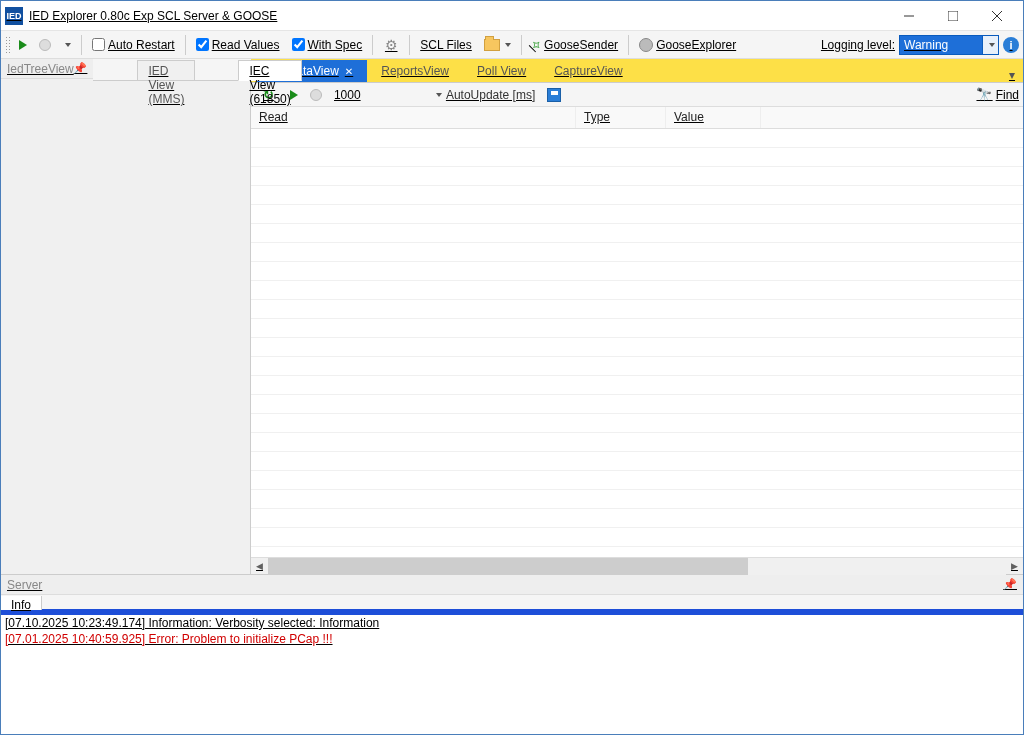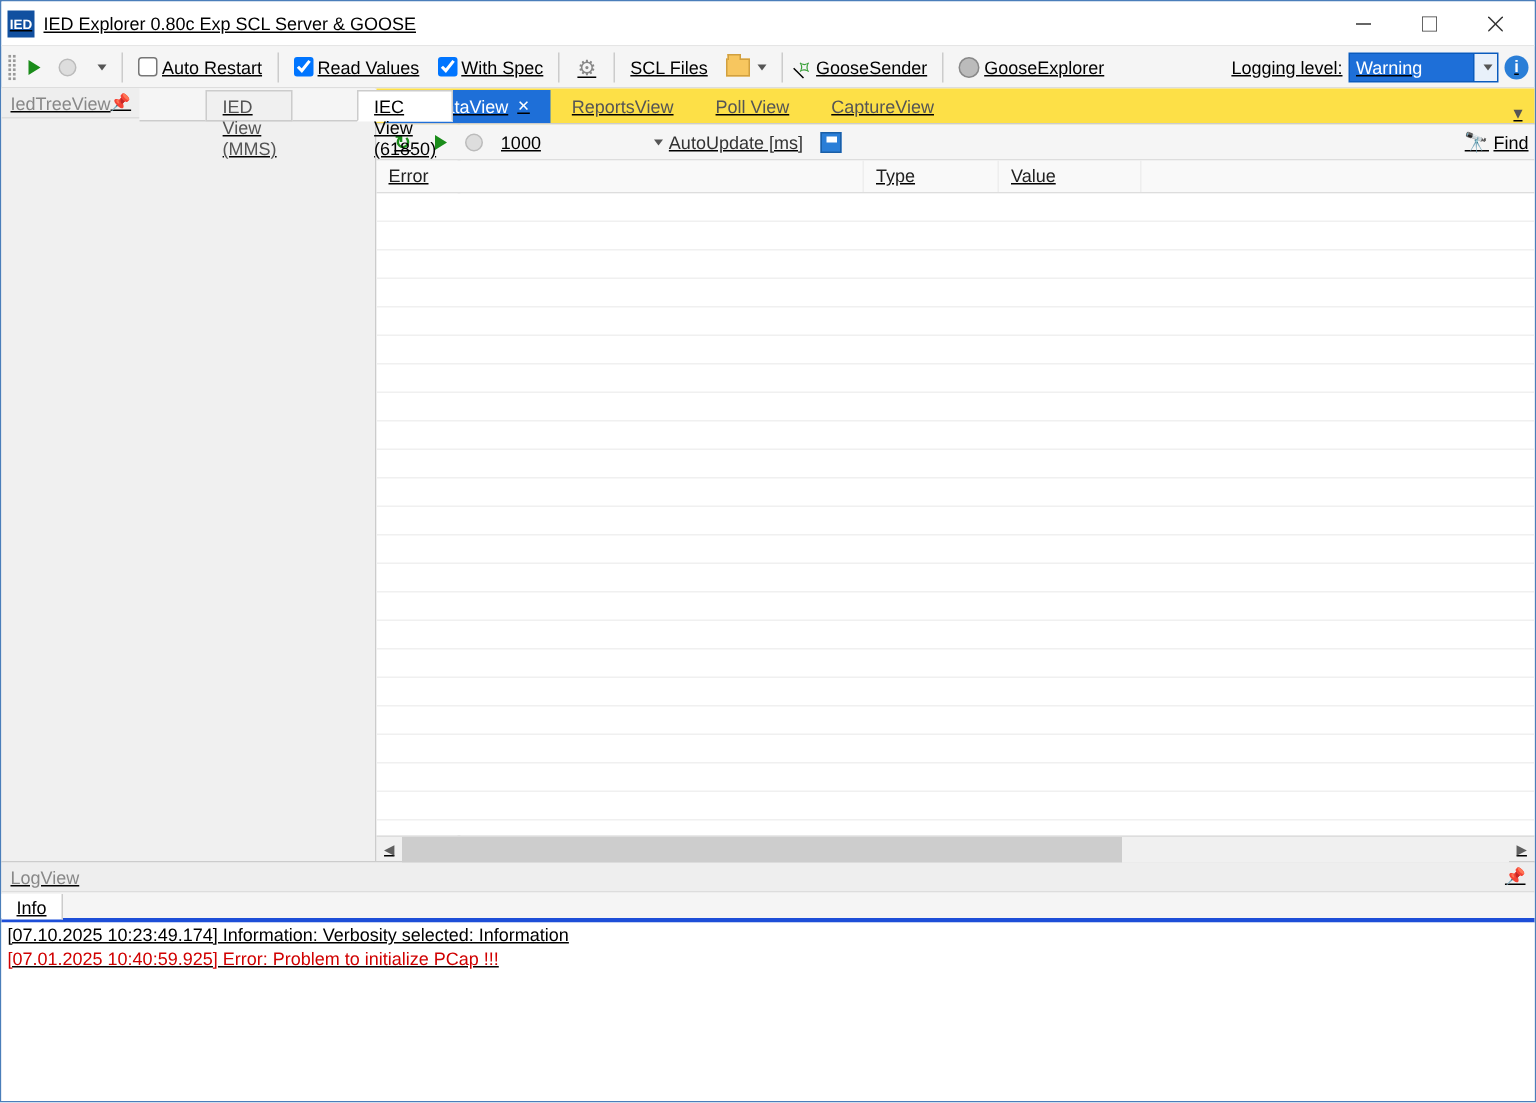--- a/index.html
+++ b/index.html
@@ -53,21 +53,21 @@
 .binoc-icon { color: #555; font-size: 13px; }
 .grid-head { height: 22px; background: #f9f9f9; display: flex; border-bottom: 1px solid #ddd; font-weight: normal; color: #222; }
 .grid-head .col { padding: 3px 8px; border-right: 1px solid #eee; }
 .grid-body { flex: 1; background: #fff; display: flex; flex-direction: column; overflow: hidden; }
 .grid-row { height: 19px; border-bottom: 1px solid #f0f0f0; }
 .hscroll { height: 17px; background: #f0f0f0; display: flex; align-items: center; border-top: 1px solid #ddd; }
 .hscroll .arrow-btn { width: 17px; height: 17px; display: flex; align-items: center; justify-content: center; color: #606060; font-size: 9px; }
 .hscroll .track { flex: 1; height: 17px; position: relative; background: #f0f0f0; }
 .hscroll .thumb { position: absolute; left: 0; top: 0; width: 65%; height: 100%; background: #cdcdcd; }
 .log-pane { height: 160px; display: flex; flex-direction: column; border-top: 1px solid #ccc; }
-.log-tabs { height: 20px; background: #f5f5f5; display: flex; border-bottom: 3px solid #1d4ed8; }
+.log-tabs { height: 20px; background: #f5f5f5; display: flex; border-bottom: 6px solid #1d4ed8; }
 .log-tab { padding: 2px 10px; border-right: 1px solid #ccc; background: #fff; position: relative; top: 1px; }
 .log-body { flex: 1; background: #fff; overflow: auto; }
 .log-line { padding: 1px 4px; white-space: nowrap; }
 .log-line.selected { background: #0a5bbd; color: #fff; }
 .log-line.error { color: #d00000; }
 </style>
 </head>
 <body>
 
 <div class="window">
@@ -199,21 +199,21 @@
           <div class="tb-btn">
               <span class="save-icon"></span>
             </div>
           <div class="find">
             <span class="binoc-icon">🔭</span>
             <span>Find</span>
           </div>
         </div>
 
         <div class="grid-head">
-          <div class="col" style="width:325px">Error</div>
+          <div class="col" style="width:325px">Read</div>
           <div class="col" style="width:90px">Type</div>
           <div class="col" style="width:95px">Value</div>
         </div>
         <div class="grid-body">
           <div class="grid-row"></div>
           <div class="grid-row"></div>
           <div class="grid-row"></div>
           <div class="grid-row"></div>
           <div class="grid-row"></div>
           <div class="grid-row"></div>
@@ -239,21 +239,21 @@
           <div class="track">
             <div class="thumb"></div>
           </div>
           <div class="arrow-btn">▶</div>
         </div>
       </div>
     </div>
 
     <div class="log-pane">
       <div class="pane-header">
-        <span>LogView</span>
+        <span>Server</span>
         <span class="pin">📌</span>
       </div>
       <div class="log-tabs">
         <div class="log-tab">Info</div>
       </div>
       <div class="log-body" id="log-body">
           <div class="log-line">[07.10.2025 10:23:49.174] Information: Verbosity selected: Information</div>
           <div class="log-line error">[07.01.2025 10:40:59.925] Error: Problem to initialize PCap !!!</div>
         </div>
     </div>

